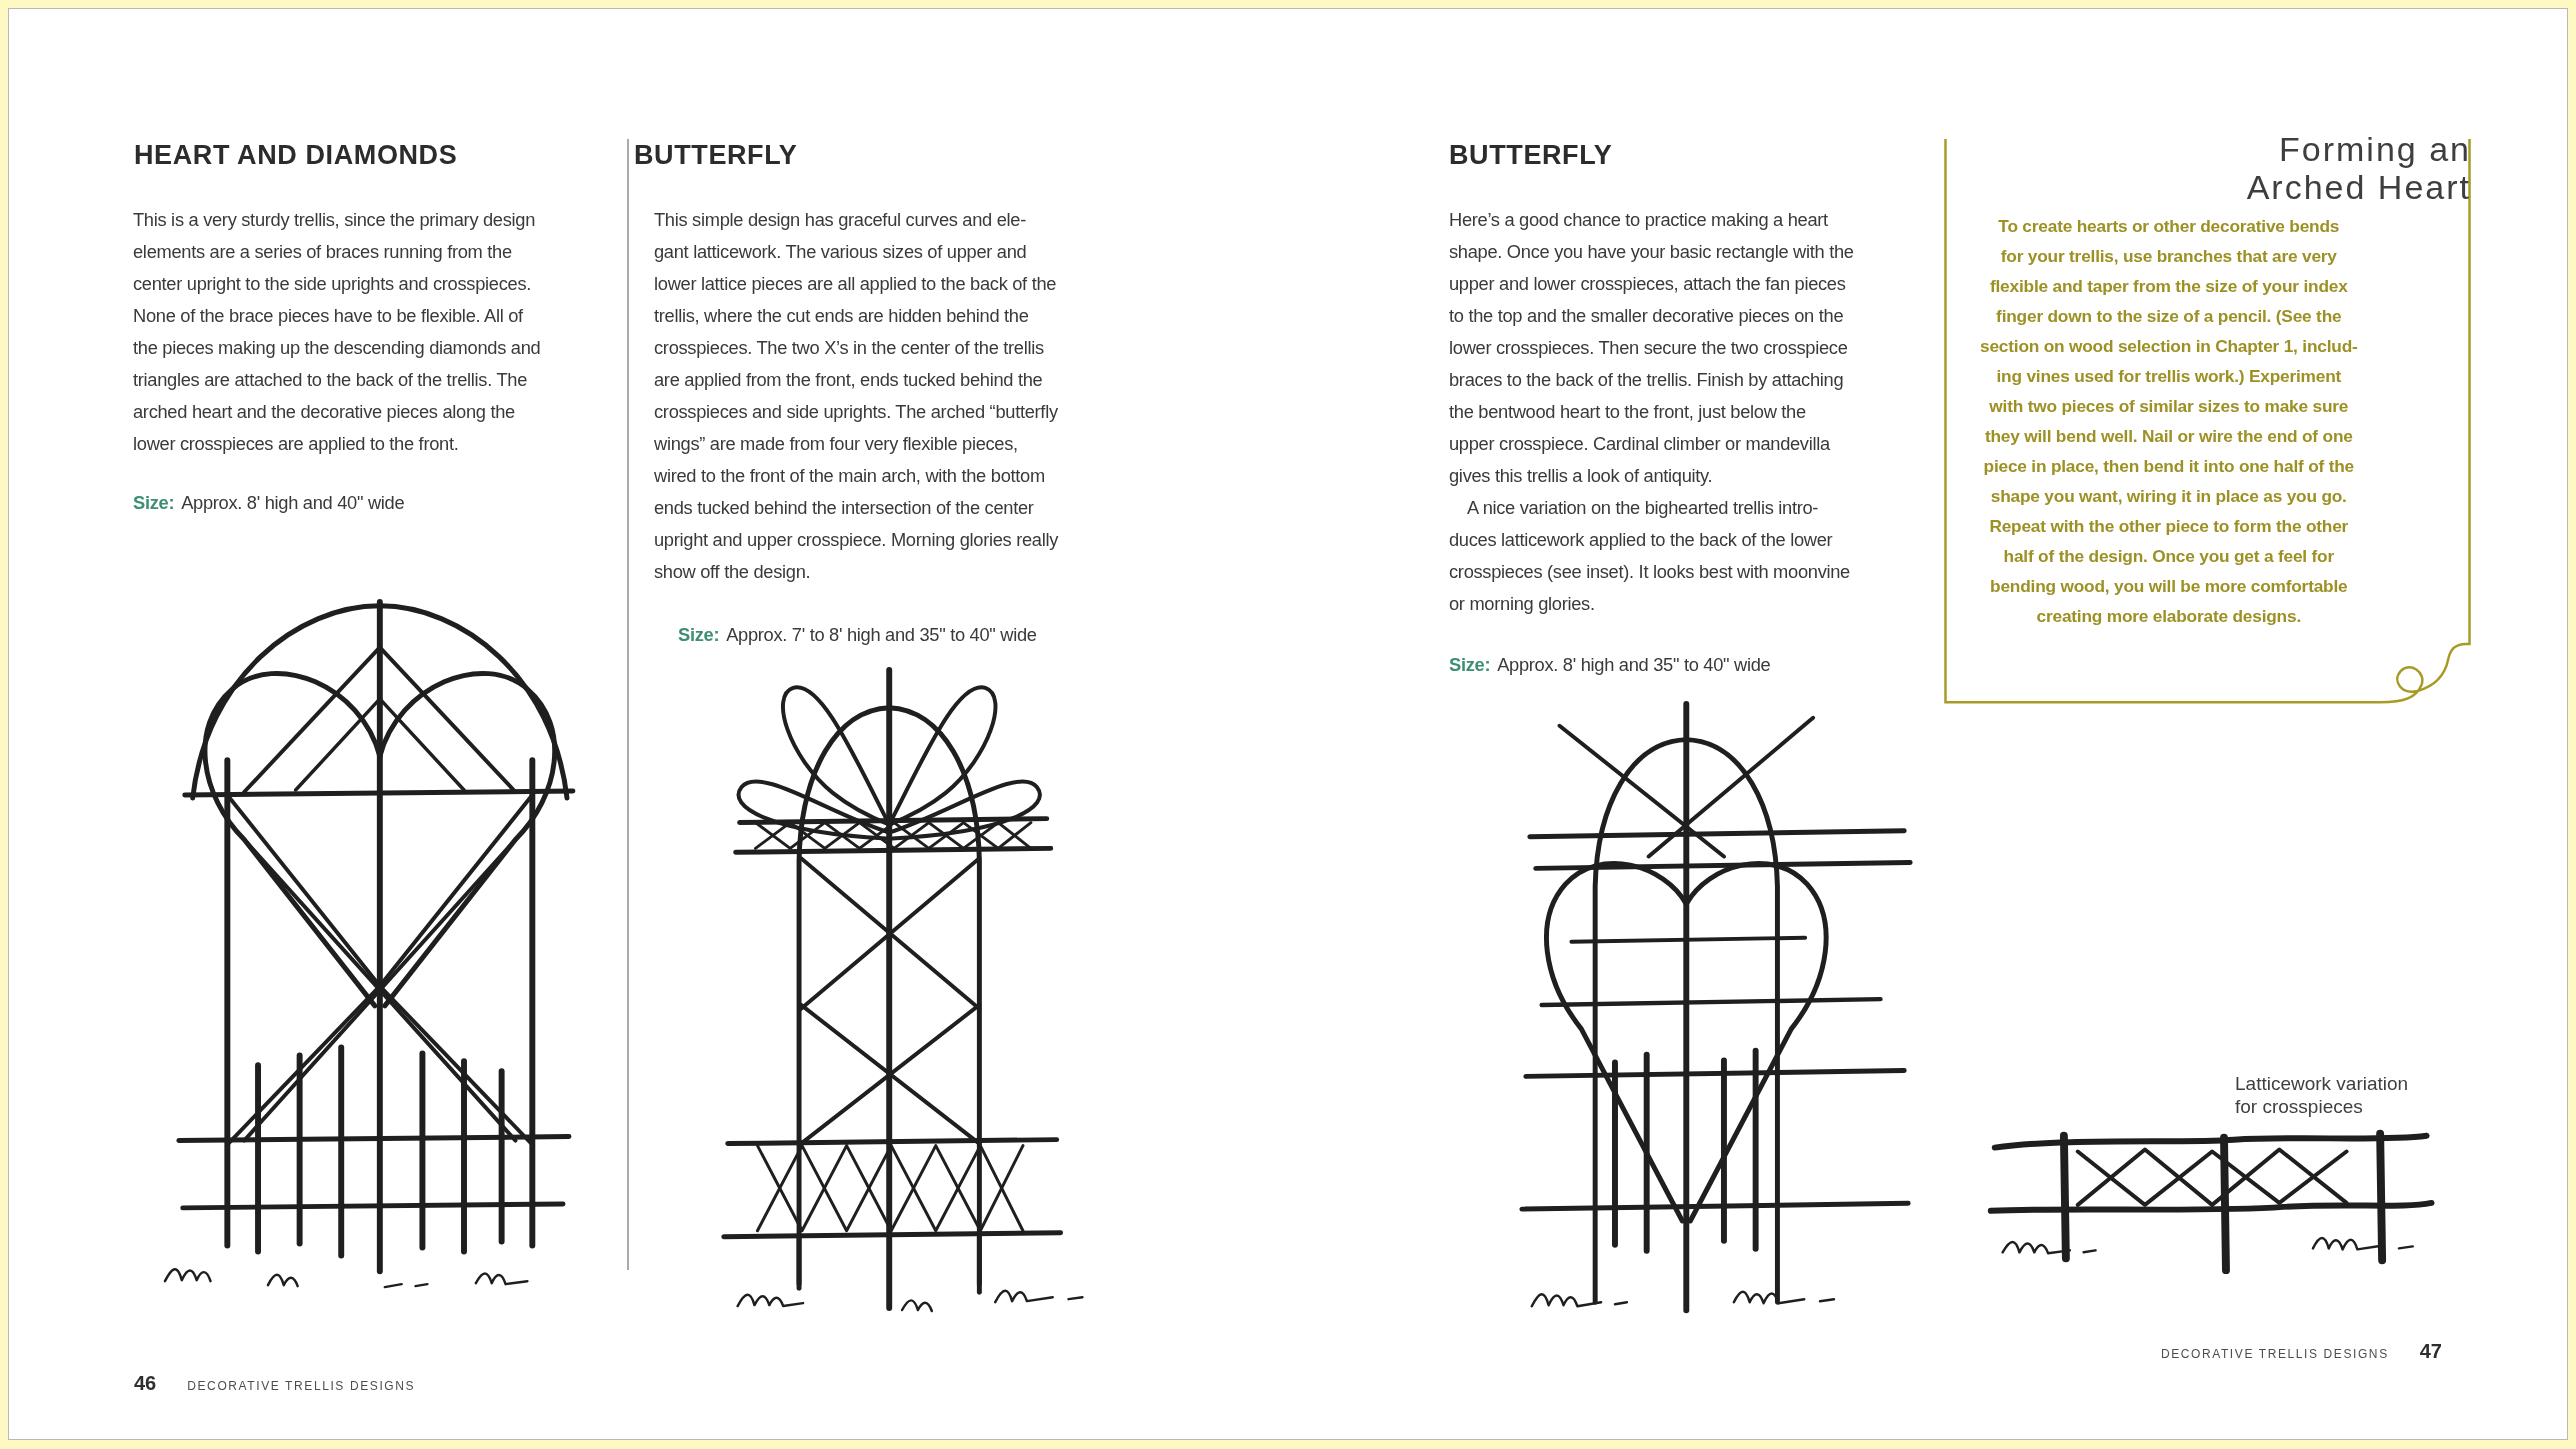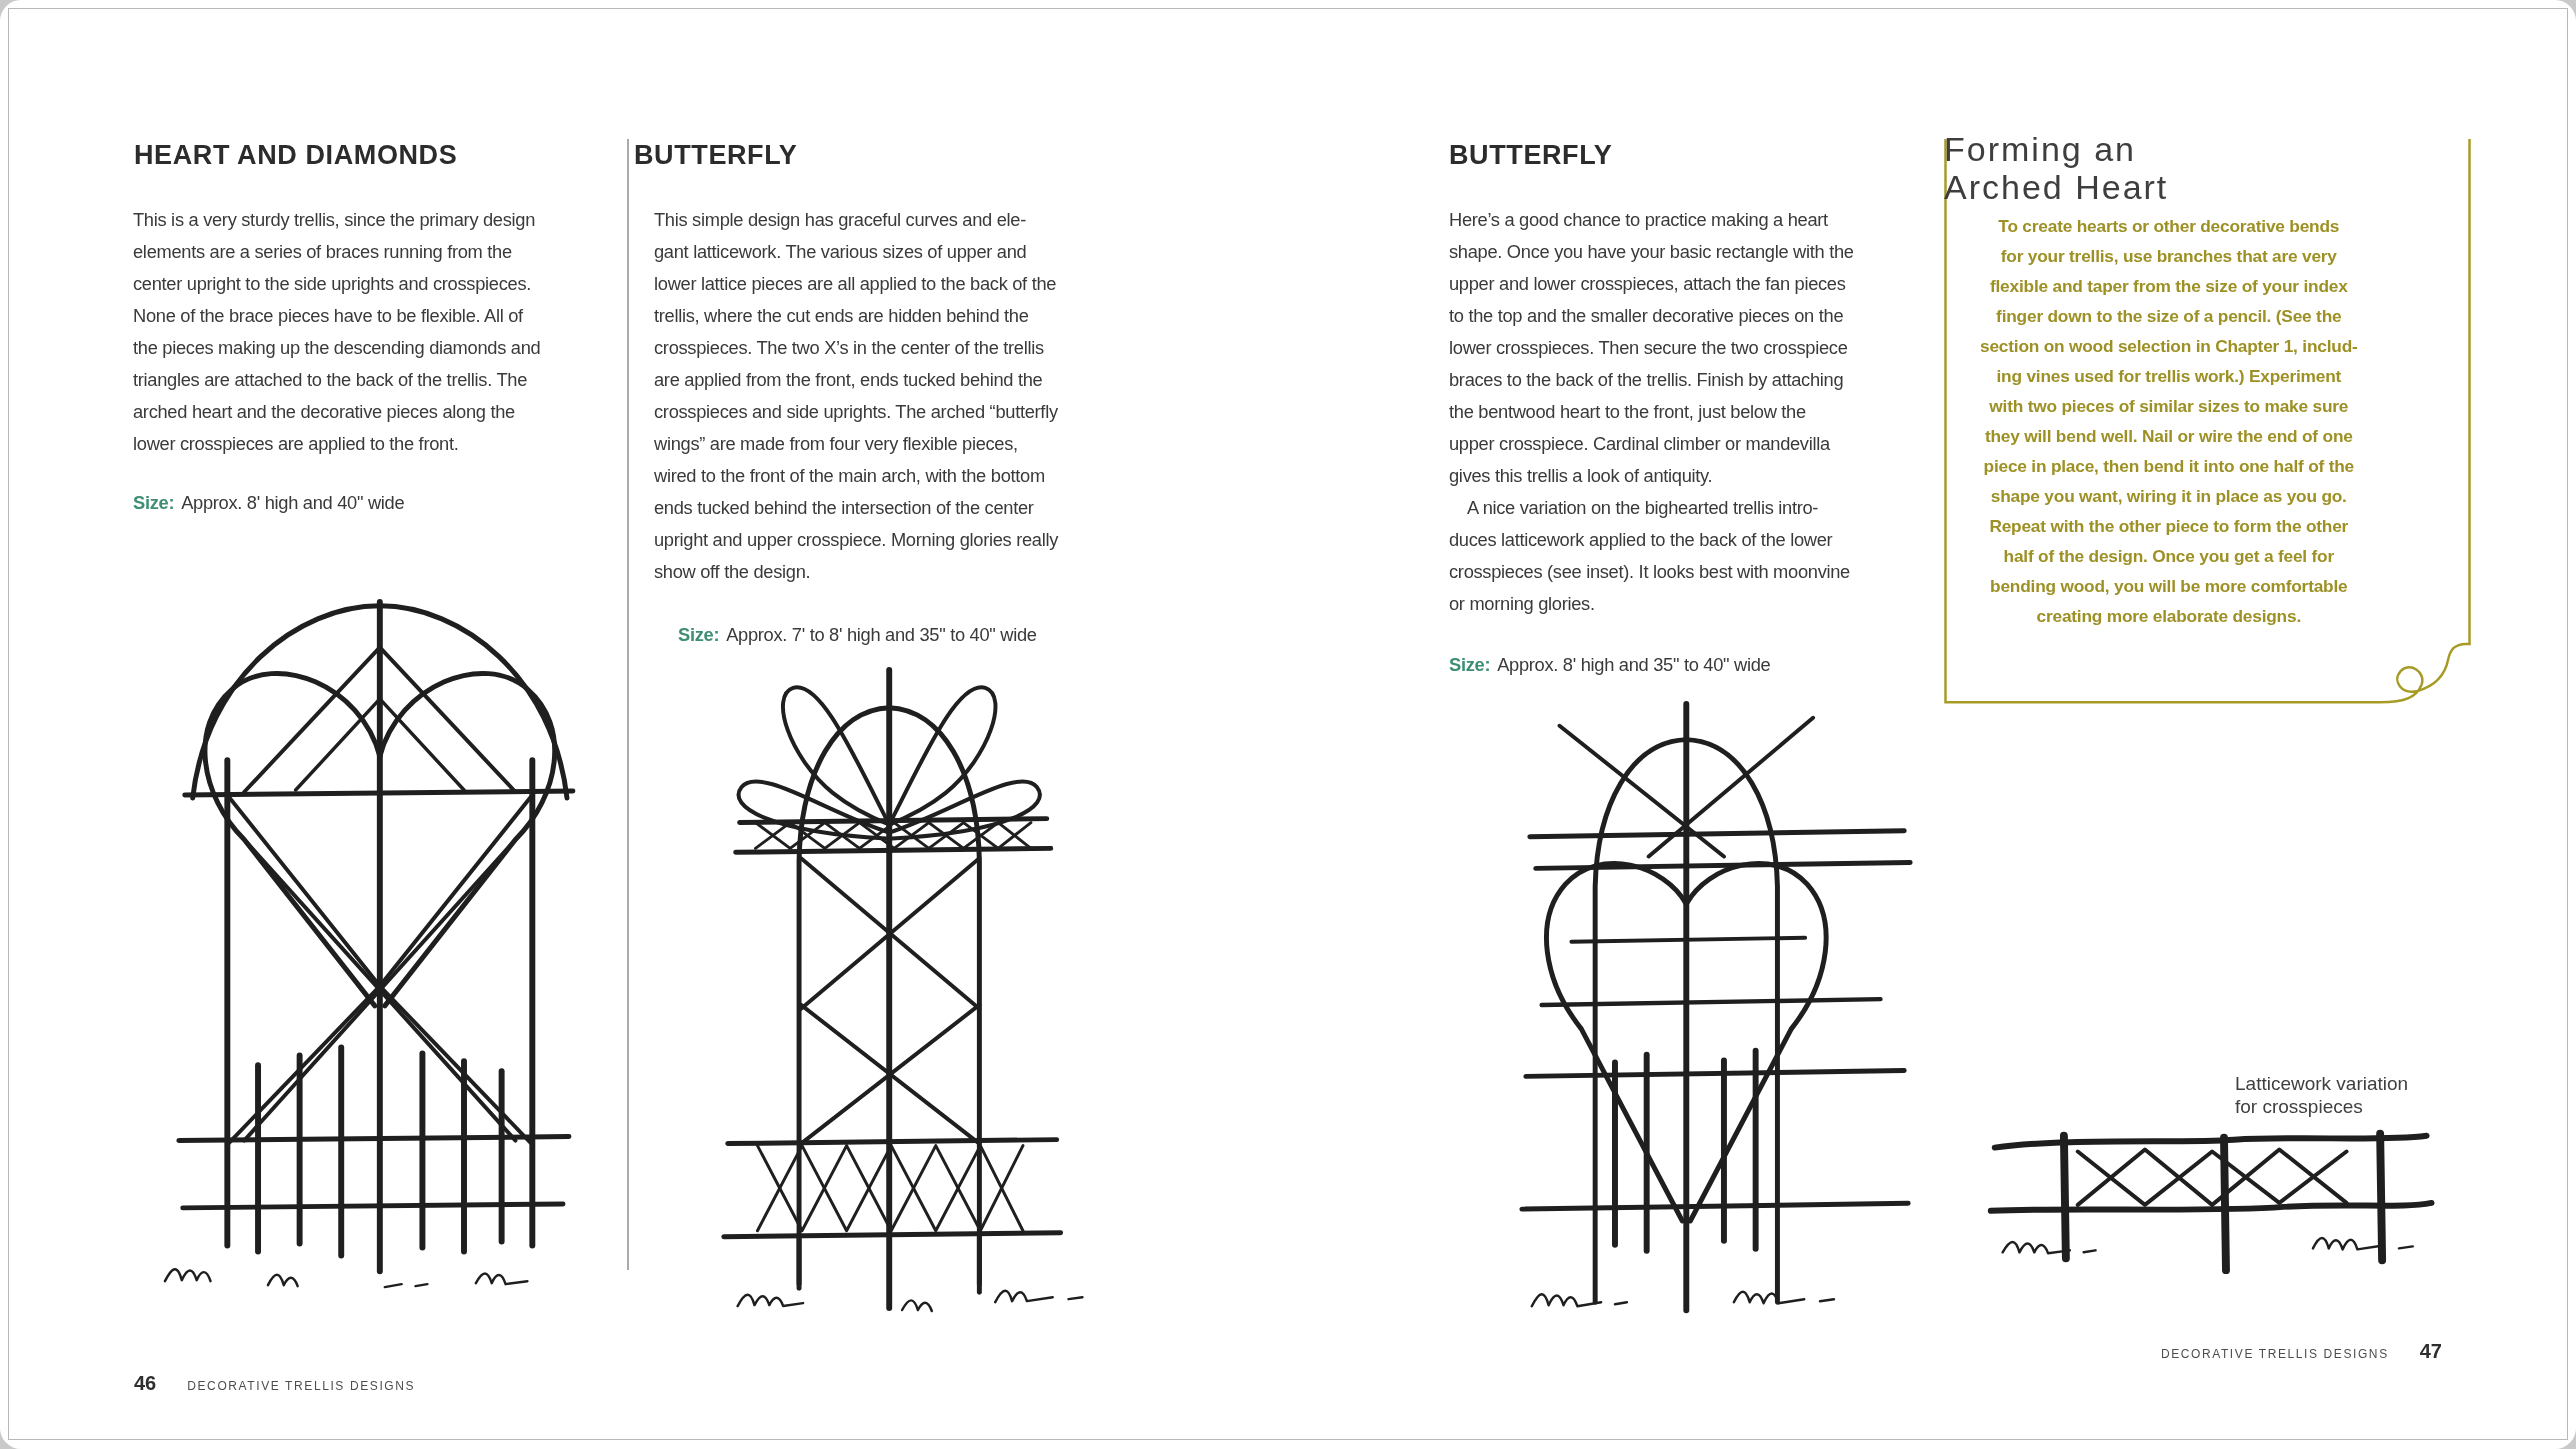--- a/index.html
+++ b/index.html
@@ -1,26 +1,26 @@
 <!DOCTYPE html>
 <html><head>
 <meta charset="utf-8">
 <style>
   * { margin:0; padding:0; box-sizing:border-box; }
   body { background:#c9c9c9; font-family:"Liberation Sans", sans-serif; }
-  .canvas { position:relative; width:2576px; height:1449px; background:#ffffff; overflow:hidden;border-radius:21px; }
+  .canvas { position:relative; width:2576px; height:1449px; background:#fef9c3; overflow:hidden; }
   .sheet { position:absolute; left:8px; top:8px; width:2560px; height:1432px; background:#ffffff; border:1px solid #b8b8b8; }
   .abs { position:absolute; }
   .article-heading { position:absolute; font-size:27px; line-height:30px; font-weight:bold; letter-spacing:0.6px; color:#2c2c2c; white-space:nowrap; }
   .body-text { position:absolute; font-size:18.3px; line-height:32px; letter-spacing:-0.3px; color:#3a3a3a; white-space:nowrap; }
   .size-line { position:absolute; font-size:18.3px; letter-spacing:-0.3px; color:#3a3a3a; white-space:nowrap; }
   .size-label { font-weight:bold; }
   .size-value { margin-left:7px; }
   .col-divider { position:absolute; width:2px; background:#aaaaaa; }
-  .sidebar-title { position:absolute; font-size:34px; font-weight:300; line-height:38px; letter-spacing:2px; color:#3e3e3e; text-align:left; }
+  .sidebar-title { position:absolute; font-size:34px; font-weight:300; line-height:38px; letter-spacing:2px; color:#3e3e3e; text-align:right; }
   .sidebar-body { position:absolute; font-size:17.3px; font-weight:bold; line-height:30px; letter-spacing:-0.2px; white-space:nowrap;text-align:center; }
   .caption { position:absolute; font-size:19px; line-height:23px; color:#3f3f3f; }
   .footer { position:absolute; display:flex; align-items:baseline; gap:31px; }
   .footer-label { font-size:12px; letter-spacing:1.6px; color:#4d4d4d; }
   .pagenum { font-size:20px; font-weight:bold; color:#2f2f2f; }
   svg.sketch { position:absolute; color:#1f1f1f; }
   svg.sketch path, svg.sketch line, svg.sketch polyline { fill:none; stroke:currentColor; stroke-linecap:round; stroke-linejoin:round; }
   svg.tipbox path { fill:none; stroke:currentColor; stroke-linecap:round; }
 </style>
 </head>

